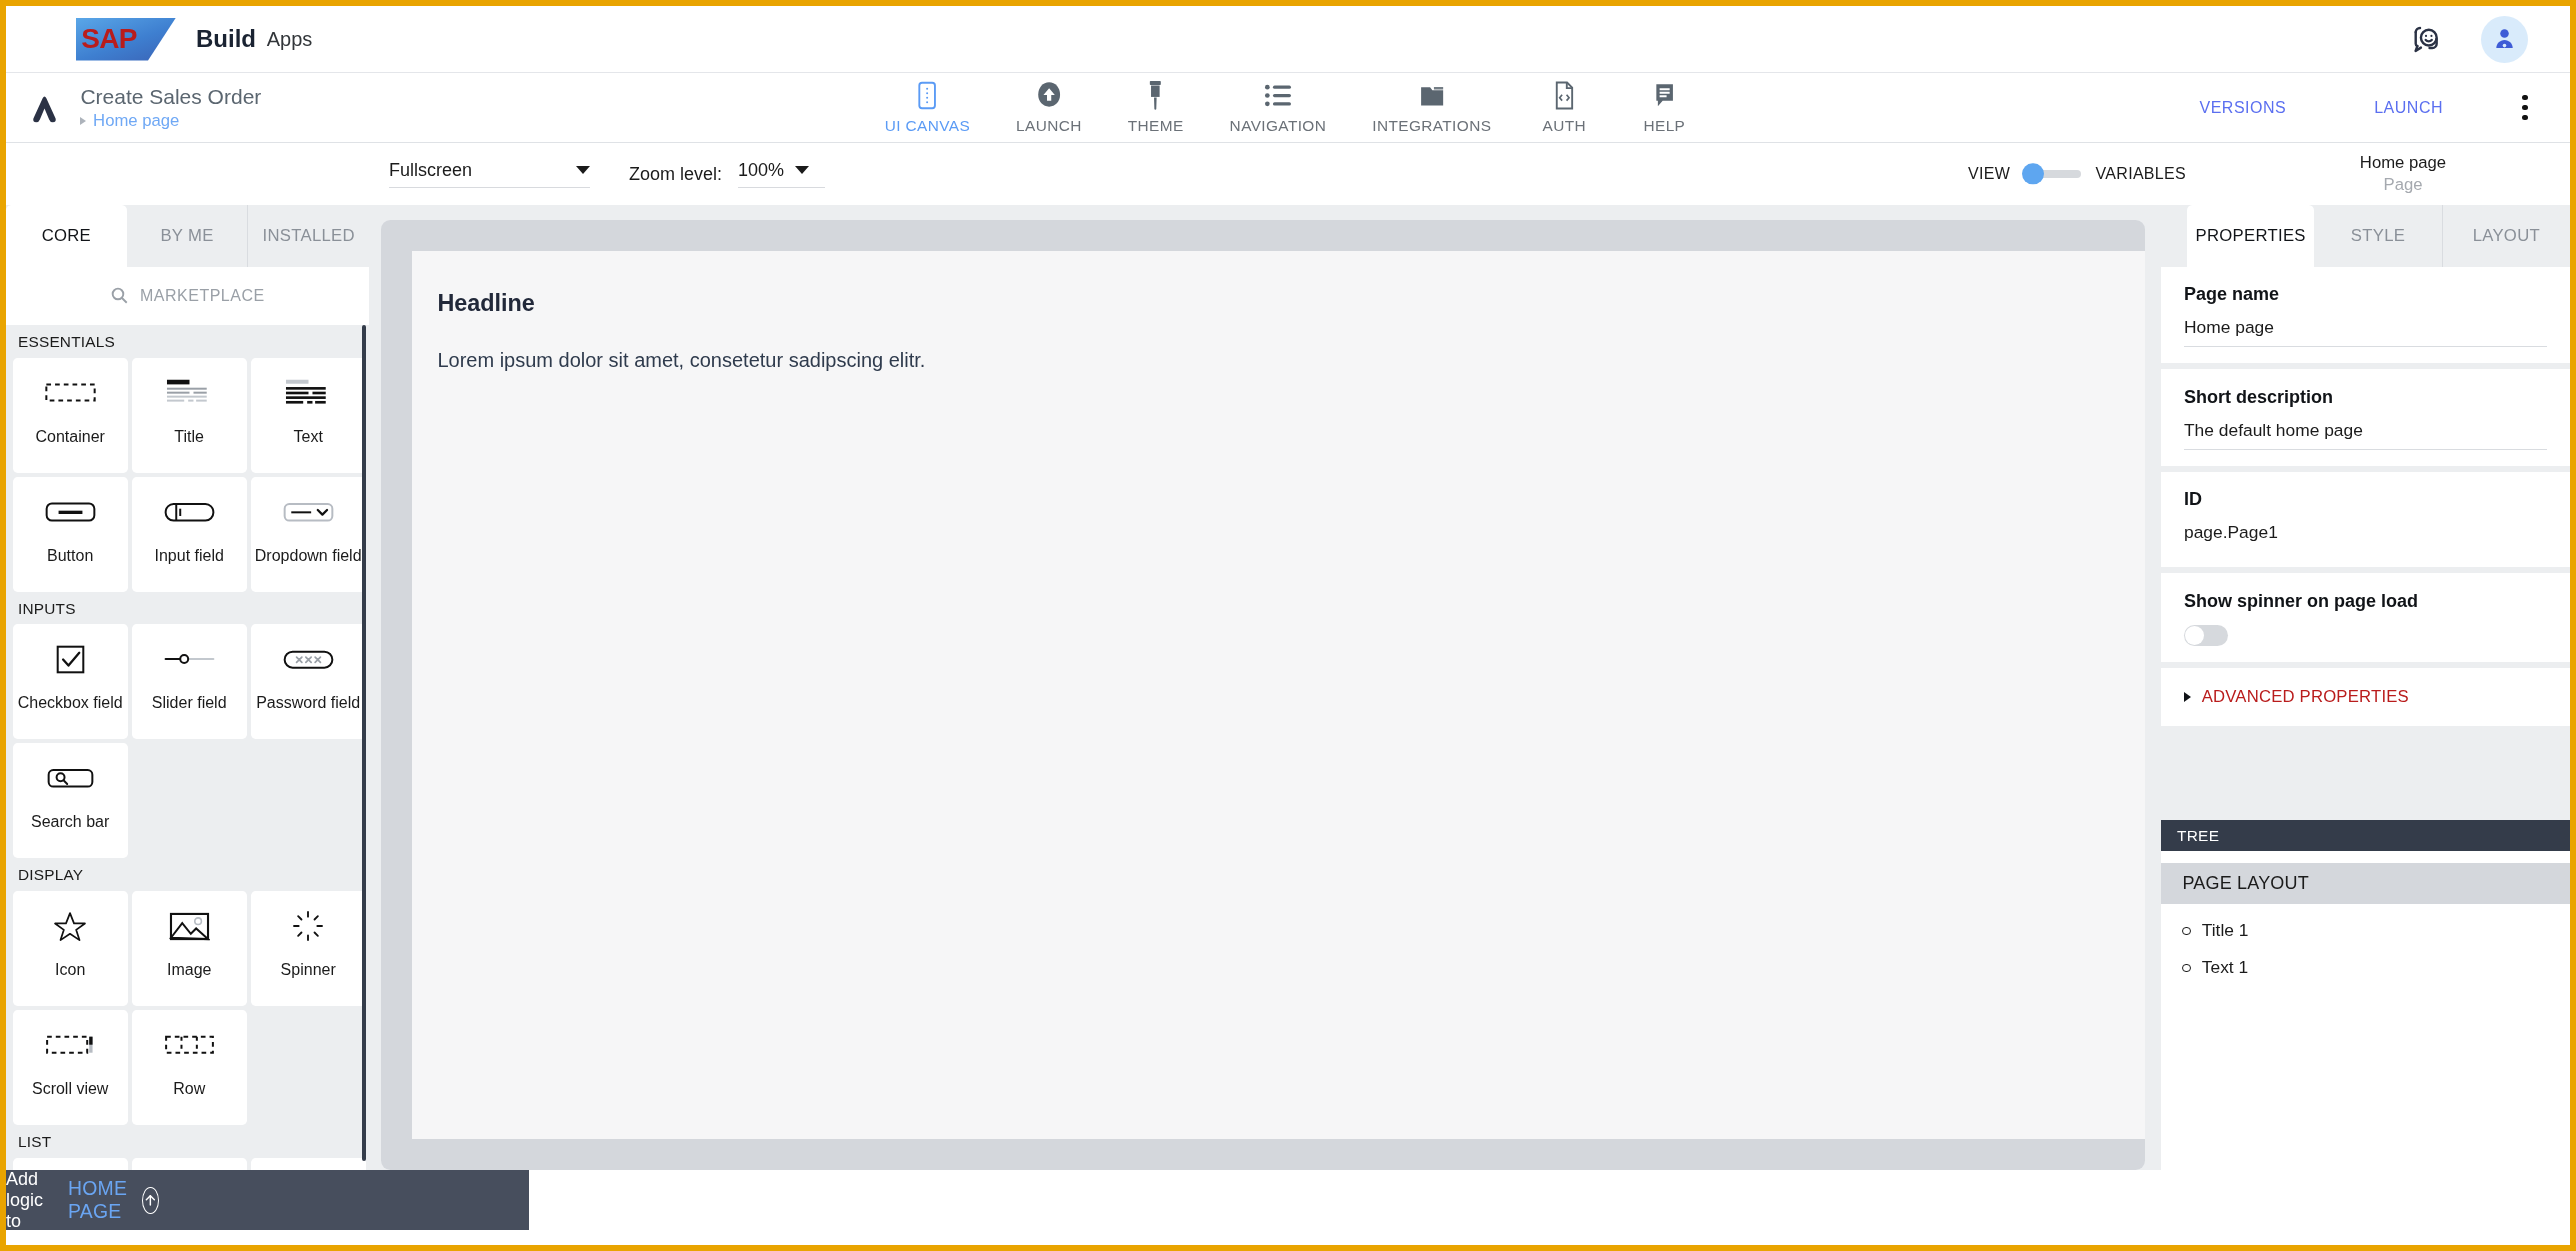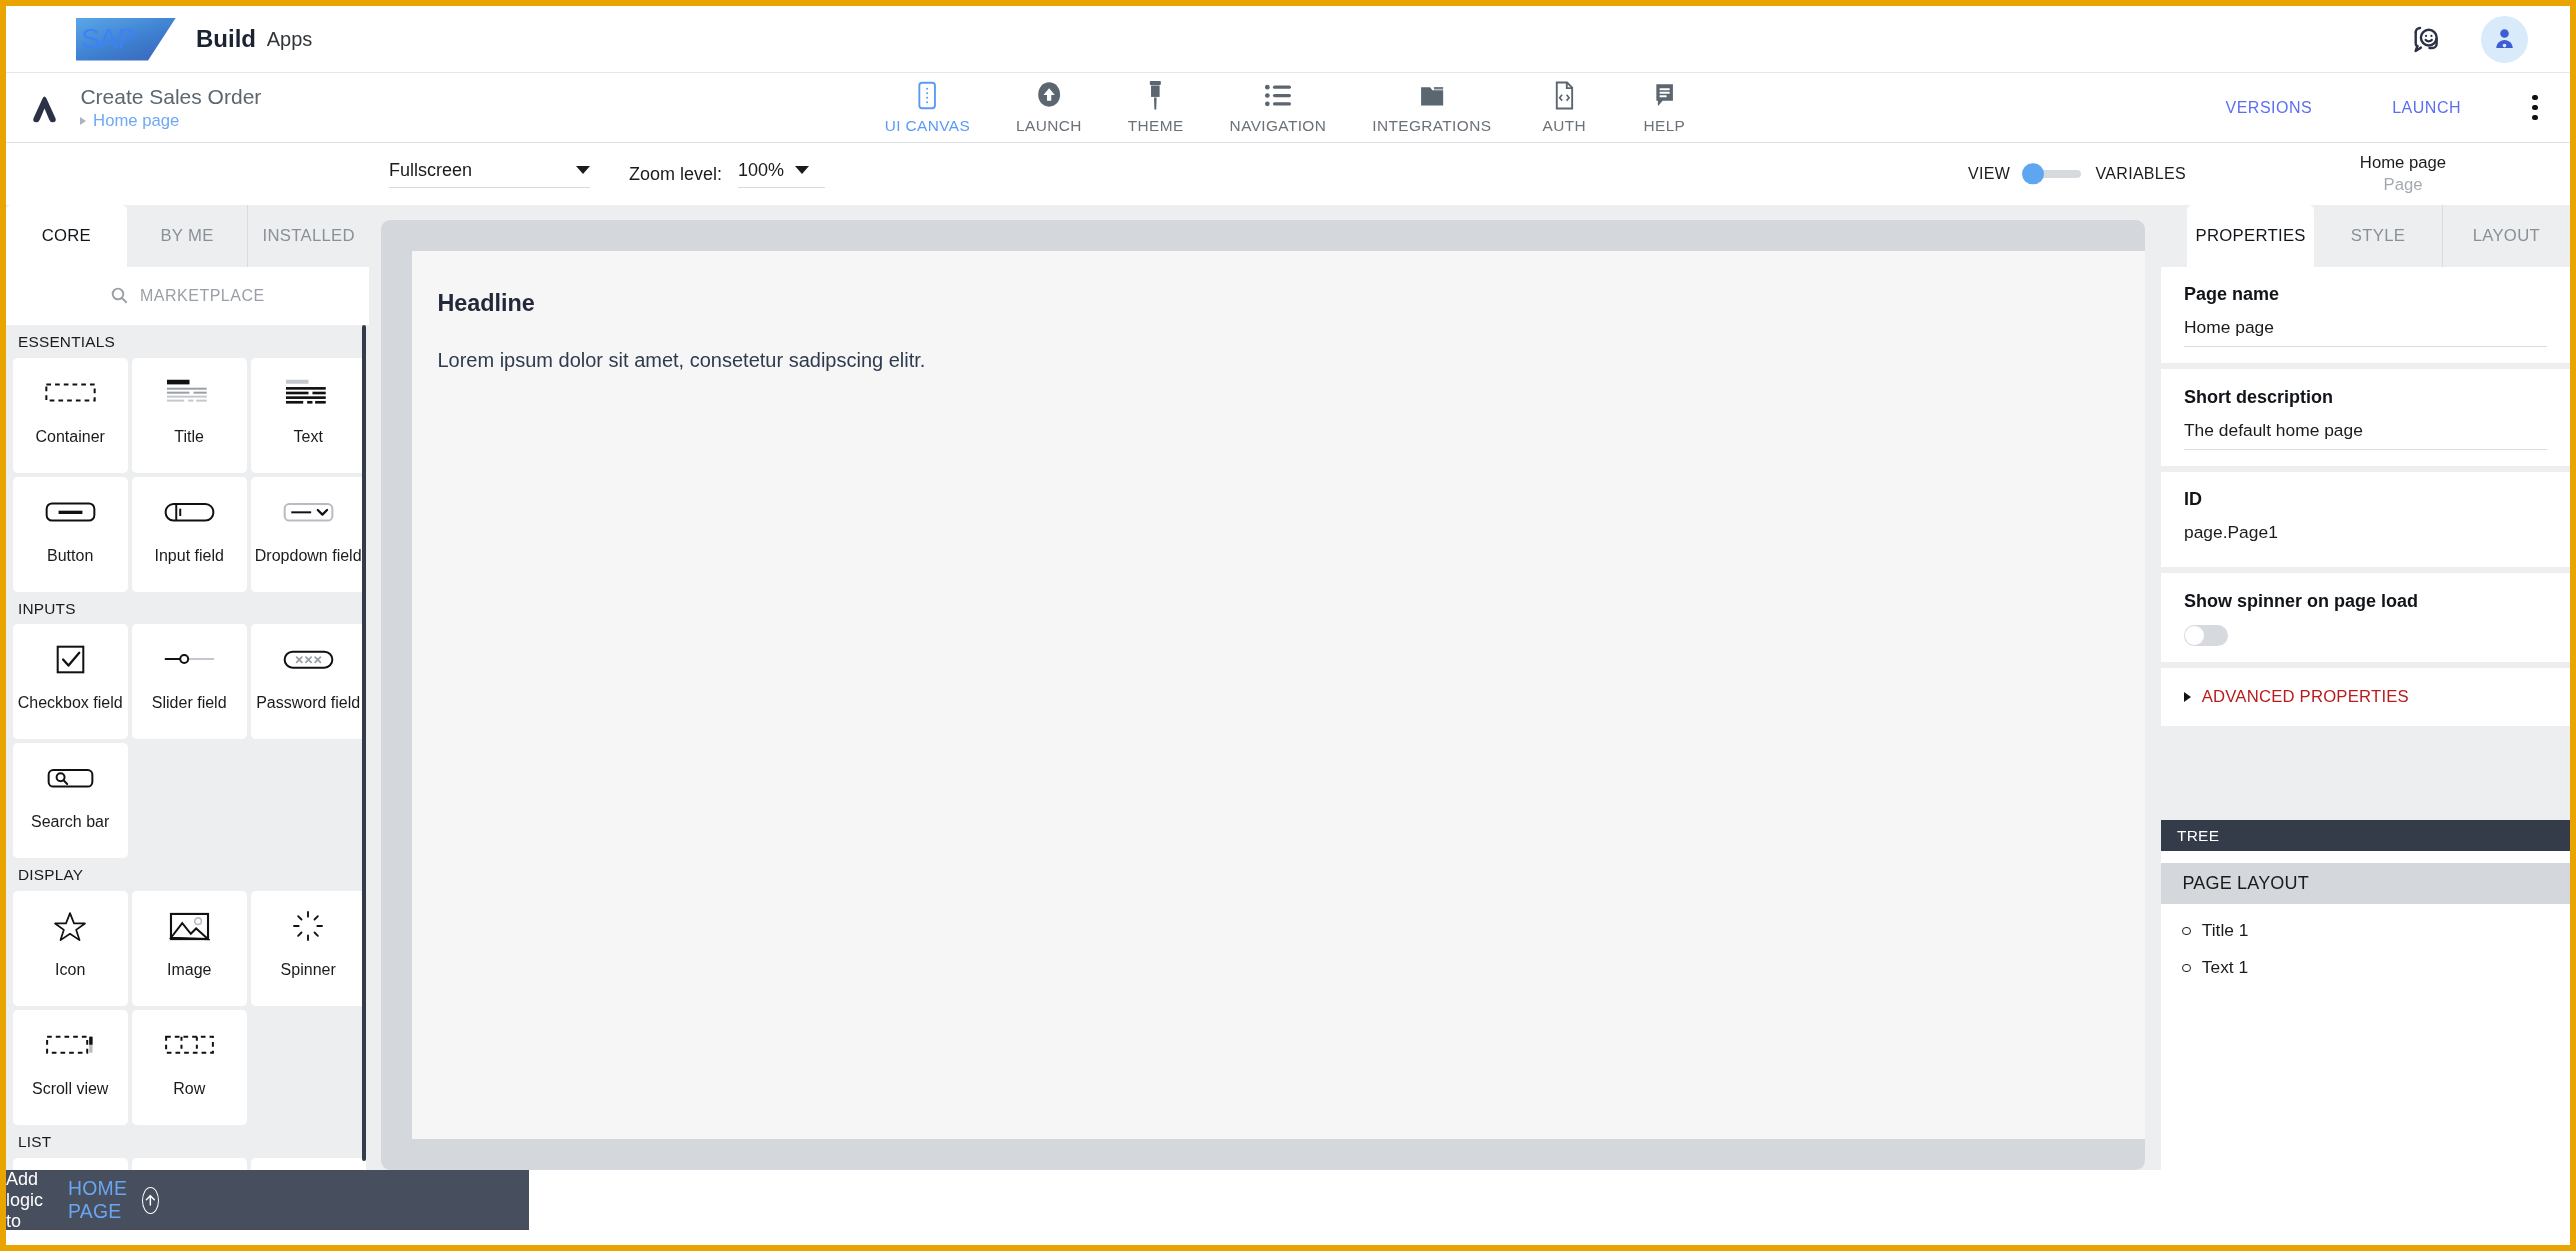--- a/index.html
+++ b/index.html
@@ -30,21 +30,21 @@
   #sap-logo {
     width: 100px; height: 43px; position: relative; margin-left: 43px;
   }
   #sap-logo .shape {
     position: absolute; inset: 0;
     background: linear-gradient(160deg, #5aa7e8 0%, #3e7fd0 55%, #3a62b5 100%);
     clip-path: polygon(0 0, 100% 0, 72% 100%, 0 100%);
   }
   #sap-logo .letters {
     position: absolute; left: 5.3px; top: 50%; transform: translateY(-50%);
-    font-size: 28px; font-weight: 400; color: #3b82f6;
+    font-size: 28px; font-weight: 700; color: #b91c1c;
     letter-spacing: -0.7px; font-family: "Liberation Sans", sans-serif;
   }
   #brand-title {
     margin-left: 20px; font-size: 24px; font-weight: 700; color: #1a2332;
   }
   #brand-sub {
     margin-left: 10.7px; font-size: 20px; font-weight: 400; color: #32363a;
   }
   #brand-right {
     margin-left: auto; display: flex; align-items: center; gap: 37px;
@@ -87,21 +87,21 @@
     display: flex; flex-direction: column; align-items: center; gap: 6px;
     padding: 0 23px; cursor: pointer; min-width: 100px;
   }
   .nav-tab .nav-label {
     font-size: 15.4px; letter-spacing: 0.4px; color: #6b7178; white-space: nowrap;
   }
   .nav-tab.active .nav-label { color: #5b9bf5; }
   .nav-tab .nav-ico { height: 31px; display: flex; align-items: center; }
 
   #app-bar-right {
-    margin-left: auto; display: flex; align-items: center; gap: 8px; padding-right: 17px; justify-content: flex-end;
+    margin-left: auto; display: flex; align-items: center; gap: 16px; padding-right: 27px; justify-content: flex-end;
   }
   .topline-link {
     font-size: 16px; letter-spacing: 0.5px; color: #5b6ff0; cursor: pointer; padding: 0 36px;
   }
   #kebab-btn {
     width: 36px; height: 43px; display: flex; flex-direction: column;
     align-items: center; justify-content: center; gap: 4.7px; cursor: pointer; margin-left: 12px;
   }
   #kebab-btn i { width: 5.3px; height: 5.3px; border-radius: 50%; background: #111; display: block; }
 

